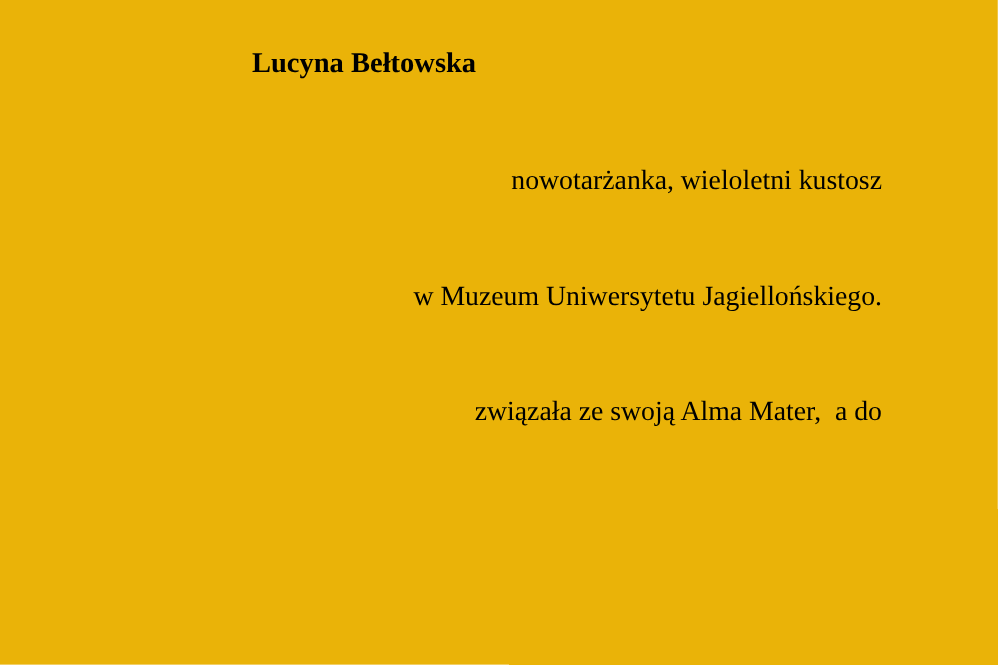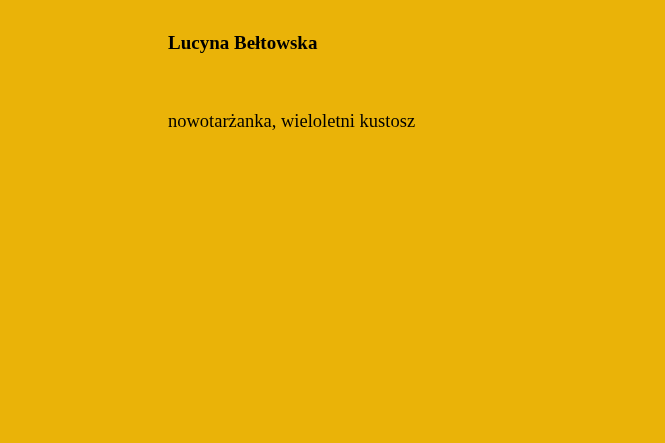--- a/index.html
+++ b/index.html
@@ -39,30 +39,33 @@
     font-family: "Liberation Serif", serif;
     font-size: 18.5px;
     line-height: 25.6px;
     color: #000000;
     margin: 0;
     white-space: pre-wrap;
   }
   .line {
     display: block;
     white-space: pre;
+    text-align: right;
   }
 </style>
 </head>
 <body>
 
 <div id="page">
   <div id="text-block">
     <div class="heading">Lucyna Bełtowska</div>
     <p class="para">
       <span class="line">nowotarżanka, wieloletni kustosz</span>
+      <span class="line">w Muzeum Uniwersytetu Jagiellońskiego.</span>
+      <span class="line">związała ze swoją Alma Mater,  a do</span>
       
       
       
       
       
       
       
       
       
       

